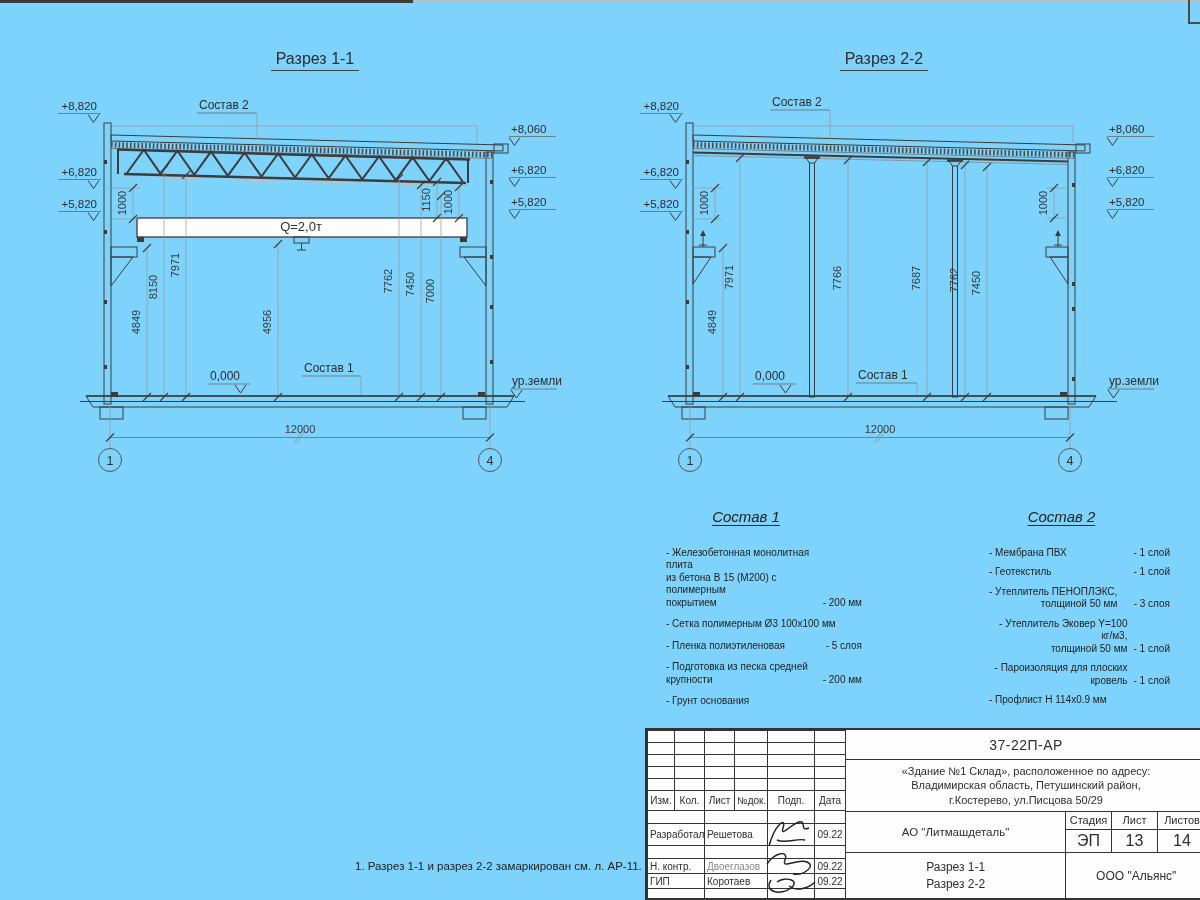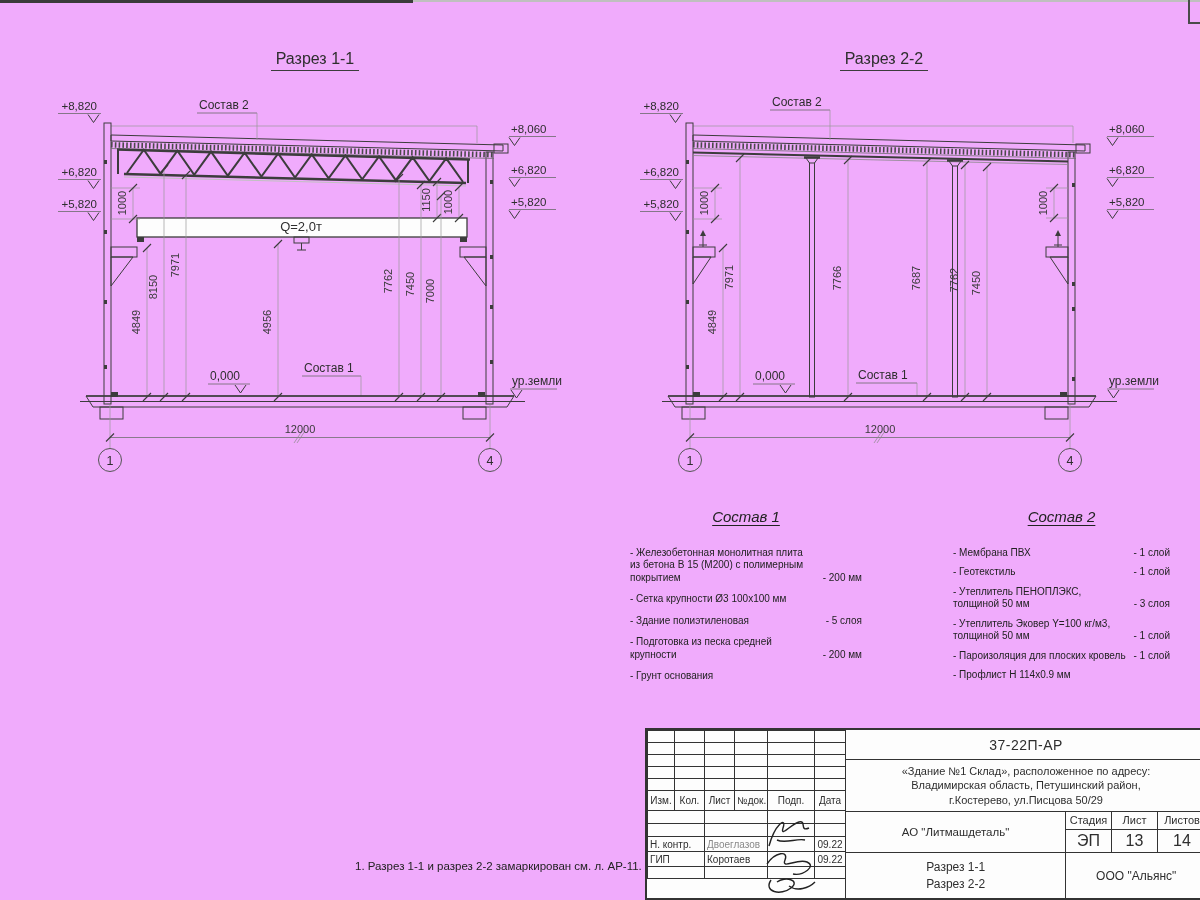--- a/index.html
+++ b/index.html
@@ -1,16 +1,16 @@
 <!DOCTYPE html>
 <html><head>
 <meta charset="utf-8">
 <style>
   html,body{margin:0;padding:0;background:#ffffff;}
-  .page{position:relative;width:1200px;height:900px;background:#f0abfc;overflow:hidden;
+  .page{position:relative;width:1200px;height:900px;background:#7dd3fc;overflow:hidden;
         font-family:"Liberation Sans",sans-serif;color:#2e2e2e;}
   .abs{position:absolute;}
   
   .edge-dark{left:0;top:0;width:413px;height:3px;background:#3b3b3b;}
   .edge-light{left:413px;top:0;width:787px;height:2px;background:#bfbfbf;}
   .corner-box{left:1188px;top:0;width:14px;height:22px;border-left:2px solid #4a4a4a;border-bottom:2px solid #4a4a4a;}
   
   svg.drawing{position:absolute;left:0;top:0;}
   .s1{stroke:#3c3c3c;stroke-width:1;fill:none;}
   .s16{stroke:#3c3c3c;stroke-width:1.6;fill:none;}
@@ -26,25 +26,25 @@
   .t-elev{font-size:11.5px;}
   .t-dim{font-size:11px;fill:#3a3a3a;}
   .t-ref{font-size:12px;}
   .t-axis{font-size:12.5px;}
   .t-crane{font-size:13px;}
   
   .sostav{position:absolute;font-size:10px;line-height:1.25;color:#222;}
   .sostav .hd{font-size:15px;font-style:italic;text-decoration:underline;text-underline-offset:3px;
               text-align:center;margin-bottom:20px;}
   .sostav .row{display:flex;justify-content:space-between;align-items:flex-end;margin-bottom:9px;}
-  .sostav .nm{white-space:pre-line;}
+  .sostav .nm{white-space:pre-line;margin-left:36px;}
   .sostav .vl{white-space:nowrap;padding-left:6px;}
   #sostav1{left:630px;top:508px;width:232px;}
   #sostav2{left:953px;top:508px;width:217px;}
-  #sostav2 .row{margin-bottom:7px;}
+  #sostav2 .row{margin-bottom:7px;text-align:right;}
   
   .note{left:355px;top:860px;font-size:11.5px;color:#222;text-align:right;}
   
   .tb{left:645px;top:728px;width:559px;height:172px;border:2px solid #333;box-sizing:border-box;background:#fdfdfd;}
   .tb *{box-sizing:border-box;}
   table.tbl-left{border-collapse:collapse;table-layout:fixed;width:198px;position:absolute;left:0;top:0;}
   table.tbl-left td{border:1px solid #333;padding:0 2px;font-size:10px;overflow:hidden;white-space:nowrap;}
   tr.r12{height:12px;} tr.rhdr{height:20px;} tr.r13{height:13px;} tr.r22{height:22px;} tr.r15{height:15px;}
   td.hdr{font-size:11.5px;text-align:center;}
   td.hdr-sm{font-size:8px;text-align:center;}
@@ -505,25 +505,25 @@
 
   <div id="sostav1" class="sostav">
     <div class="hd">Состав 1</div>
     <div class="row">
         <span class="nm">- Железобетонная  монолитная плита
 из бетона В 15 (М200) с полимерным
 покрытием</span>
         <span class="vl">- 200 мм</span>
       </div>
     <div class="row">
-        <span class="nm">- Сетка крупности Ø3 100х100 мм</span>
+        <span class="nm">- Сетка полимерным Ø3 100х100 мм</span>
         <span class="vl"></span>
       </div>
     <div class="row">
-        <span class="nm">- Здание полиэтиленовая</span>
+        <span class="nm">- Пленка полиэтиленовая</span>
         <span class="vl">-  5 слоя</span>
       </div>
     <div class="row">
         <span class="nm">- Подготовка из песка средней
   крупности</span>
         <span class="vl">- 200 мм</span>
       </div>
     <div class="row">
         <span class="nm">- Грунт основания</span>
         <span class="vl"></span>
@@ -620,20 +620,26 @@
         <td class="hdr-sm">№док.</td>
         <td class="hdr">Подп.</td>
         <td class="hdr">Дата</td>
       </tr>
       <tr class="r13">
             <td colspan="2"></td>
             <td colspan="2"></td>
             <td></td>
             <td></td>
           </tr>
+      <tr class="r22">
+        <td colspan="2">Разработал</td>
+        <td colspan="2">Решетова</td>
+        <td></td>
+        <td class="dt">09.22</td>
+      </tr>
       <tr class="r13">
             <td colspan="2"></td>
             <td colspan="2"></td>
             <td></td>
             <td></td>
           </tr>
       <tr class="r15">
         <td colspan="2">Н. контр.</td>
         <td colspan="2" class="gray">Двоеглазов</td>
         <td></td>

